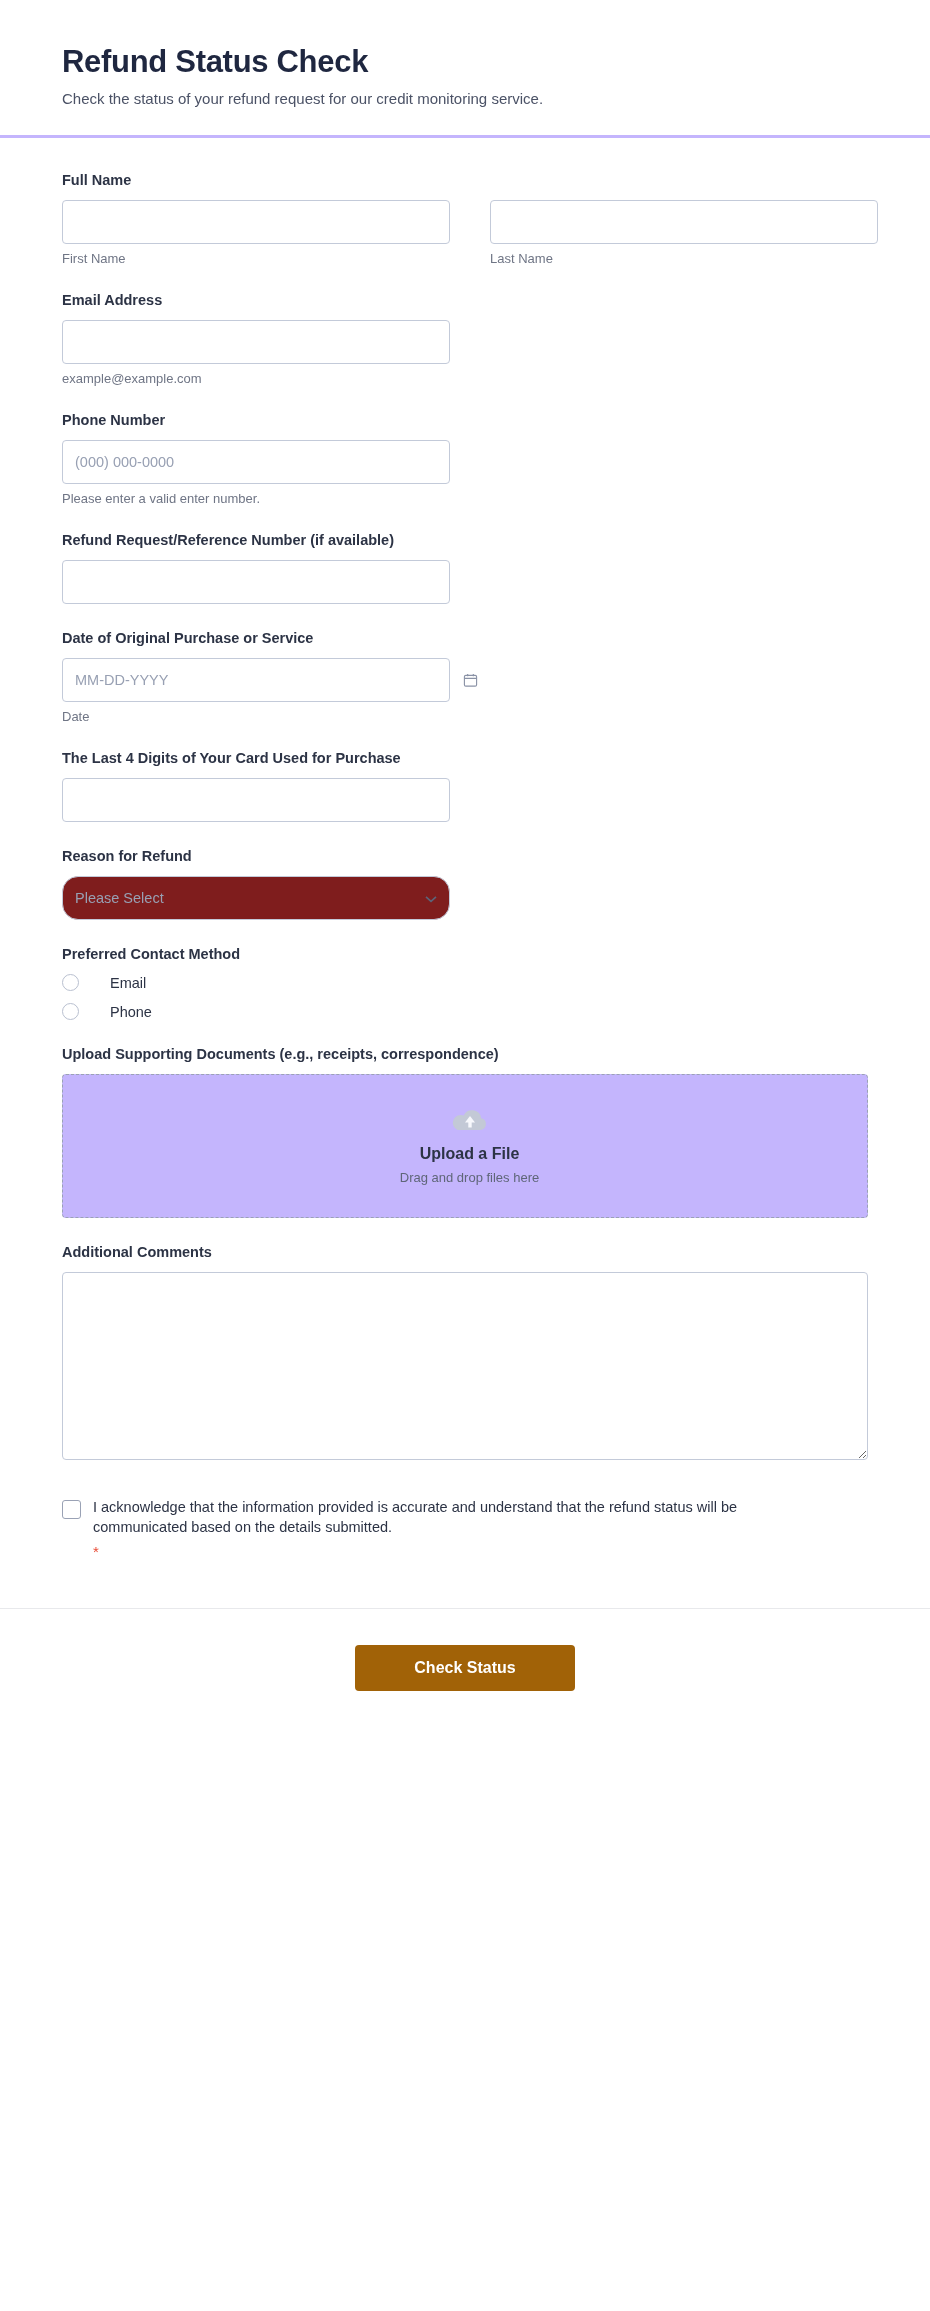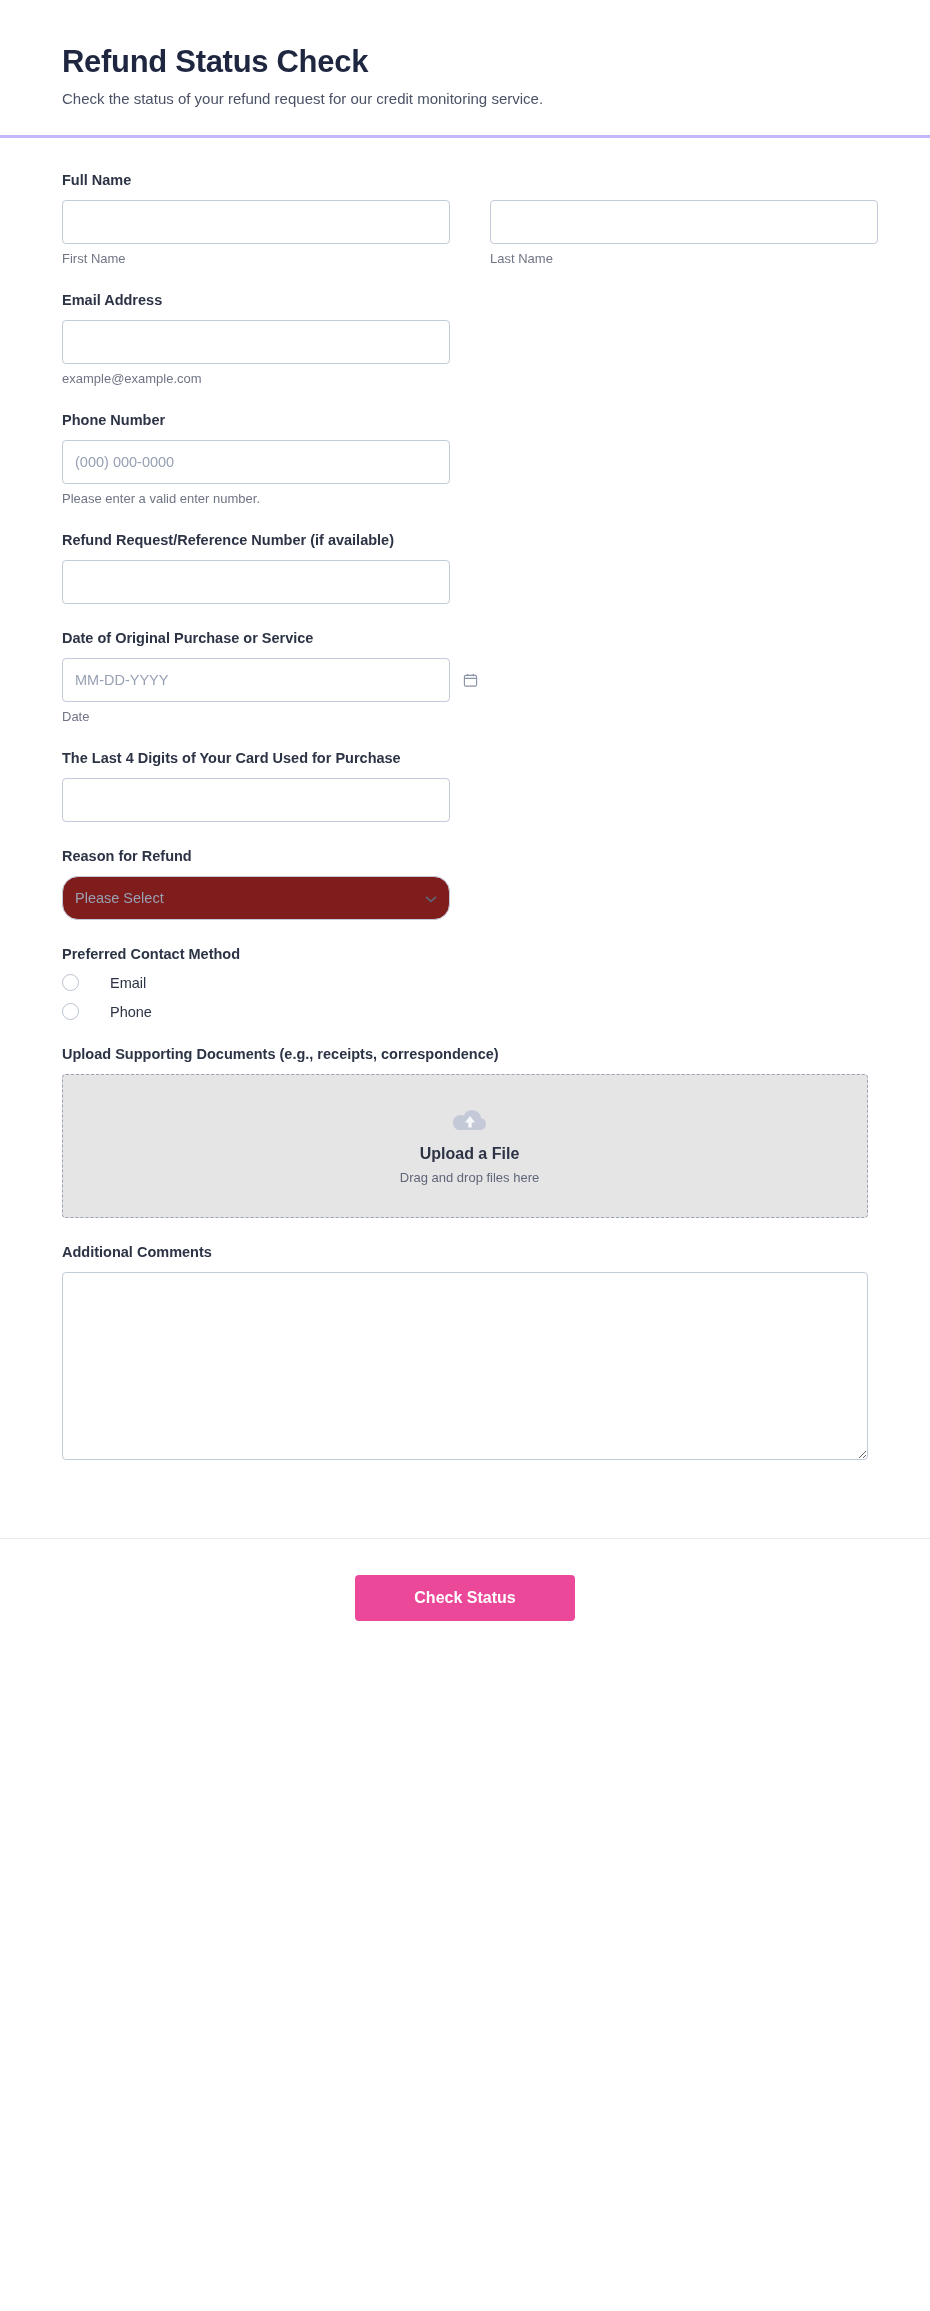--- a/index.html
+++ b/index.html
@@ -141,21 +141,21 @@
   }
   .radio-label {
     font-size: 14.5px;
     color: #2c3345;
   }
 
   
   .upload-box {
     border: 1px dashed #9aa2b5;
     border-radius: 4px;
-    background: #e5e5e5;
+    background: #c4b5fd;
     height: 144px;
     width: 806px;
     display: flex;
     flex-direction: column;
     align-items: center;
     justify-content: center;
     padding-left: 9px;
   }
   .upload-icon {
     color: #c3c9d6;
@@ -220,21 +220,21 @@
 
   
   .form-footer {
     border-top: 1px solid #e8e9ec;
     margin-top: 38px;
     padding: 36px 0 44px 0;
     display: flex;
     justify-content: center;
   }
   .submit-button {
-    background: #ec4899;
+    background: #a16207;
     color: #ffffff;
     font-size: 16px;
     font-weight: bold;
     border: none;
     border-radius: 4px;
     padding: 0 28px;
     height: 46px;
     min-width: 220px;
     cursor: pointer;
     font-family: "Liberation Sans", sans-serif;
@@ -343,20 +343,27 @@
         <div class="upload-title">Upload a File</div>
         <div class="upload-hint">Drag and drop files here</div>
       </div>
     </div>
 
     <div class="field-block">
       <label class="field-label">Additional Comments</label>
       <textarea class="textarea" placeholder="" style=""></textarea>
     </div>
 
+    <div>
+      <div class="ack-row">
+        <span class="ack-box"></span>
+        <span class="ack-text">I acknowledge that the information provided is accurate and understand that the refund status will be communicated based on the details submitted.</span>
+      </div>
+      <span class="required-star">*</span>
+    </div>
 
   </div>
 
   <div class="form-footer">
     <button class="submit-button">Check Status</button>
   </div>
 
 </div>
 
 </body></html>

